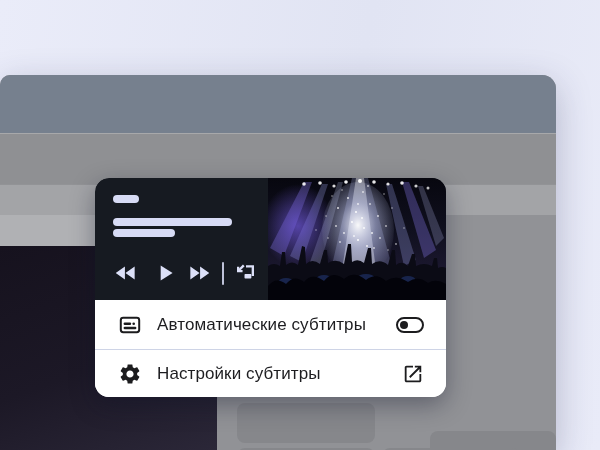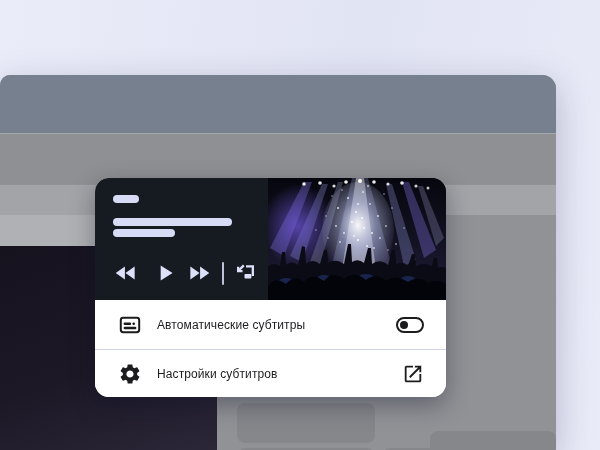--- a/index.html
+++ b/index.html
@@ -48,21 +48,21 @@
   .pctrl-divider { position:absolute; left:127px; top:84px; width:2px; height:23px;
     background:rgba(220,224,248,.85); border-radius:1px; }
   .artwork { position:absolute; left:173px; top:0; width:178px; height:122px; }
   .artwork svg { display:block; }
 
   .menu-row { position:absolute; left:0; width:351px; height:49px;
     display:flex; align-items:center; padding:0 22px 0 23px; background:#fff; }
   .menu-row.r1 { top:122px; }
   .menu-row.r2 { top:171px; height:48px; border-top:1px solid #ced4e6; }
   .menu-icon { width:24px; height:24px; color:#1c1c1e; flex:none; }
-  .menu-label { flex:1; margin-left:15px; font-size:12px; color:#1d1d20;
+  .menu-label { flex:1; margin-left:15px; font-size:17px; color:#1d1d20;
     letter-spacing:.1px; white-space:nowrap; }
   .toggle { position:relative; width:28px; height:16px; border:2px solid #1c1c1e;
     border-radius:9px; flex:none; }
   .toggle .knob { position:absolute; left:2px; top:2px; width:8px; height:8px;
     border-radius:50%; background:#1c1c1e; }
   .open-icon { width:22px; height:22px; color:#1c1c1e; flex:none; }
 </style>
 </head>
 <body>
 
@@ -244,18 +244,18 @@
     <span class="menu-label">Автоматические субтитры</span>
     <div class="toggle">
       <div class="knob"></div>
     </div>
   </div>
 
   <div class="menu-row r2">
     <svg class="menu-icon" viewBox="0 0 24 24" fill="currentColor">
       <path d="M19.14 12.94c.04-.3.06-.61.06-.94 0-.32-.02-.64-.07-.94l2.03-1.58c.18-.14.23-.41.12-.61l-1.92-3.32c-.12-.22-.37-.29-.59-.22l-2.39.96c-.5-.38-1.03-.7-1.62-.94l-.36-2.54c-.04-.24-.24-.41-.48-.41h-3.84c-.24 0-.43.17-.47.41l-.36 2.54c-.59.24-1.13.57-1.62.94l-2.39-.96c-.22-.08-.47 0-.59.22L2.74 8.87c-.12.21-.08.47.12.61l2.03 1.58c-.05.3-.09.63-.09.94s.02.64.07.94l-2.03 1.58c-.18.14-.23.41-.12.61l1.92 3.32c.12.22.37.29.59.22l2.39-.96c.5.38 1.03.7 1.62.94l.36 2.54c.05.24.24.41.48.41h3.84c.24 0 .44-.17.47-.41l.36-2.54c.59-.24 1.13-.56 1.62-.94l2.39.96c.22.08.47 0 .59-.22l1.92-3.32c.12-.22.07-.47-.12-.61l-2.01-1.58zM12 15.6c-1.98 0-3.6-1.62-3.6-3.6s1.62-3.6 3.6-3.6 3.6 1.62 3.6 3.6-1.62 3.6-3.6 3.6z"></path>
     </svg>
-    <span class="menu-label">Настройки субтитров</span>
+    <span class="menu-label">Настройки субтитры</span>
     <svg class="open-icon" viewBox="0 0 24 24" fill="currentColor">
       <path d="M19 19H5V5h7V3H5c-1.11 0-2 .9-2 2v14c0 1.1.89 2 2 2h14c1.1 0 2-.9 2-2v-7h-2v7zM14 3v2h3.59l-9.83 9.83 1.41 1.41L19 6.41V10h2V3h-7z"></path>
     </svg>
   </div>
 </div>
 
 </body></html>

